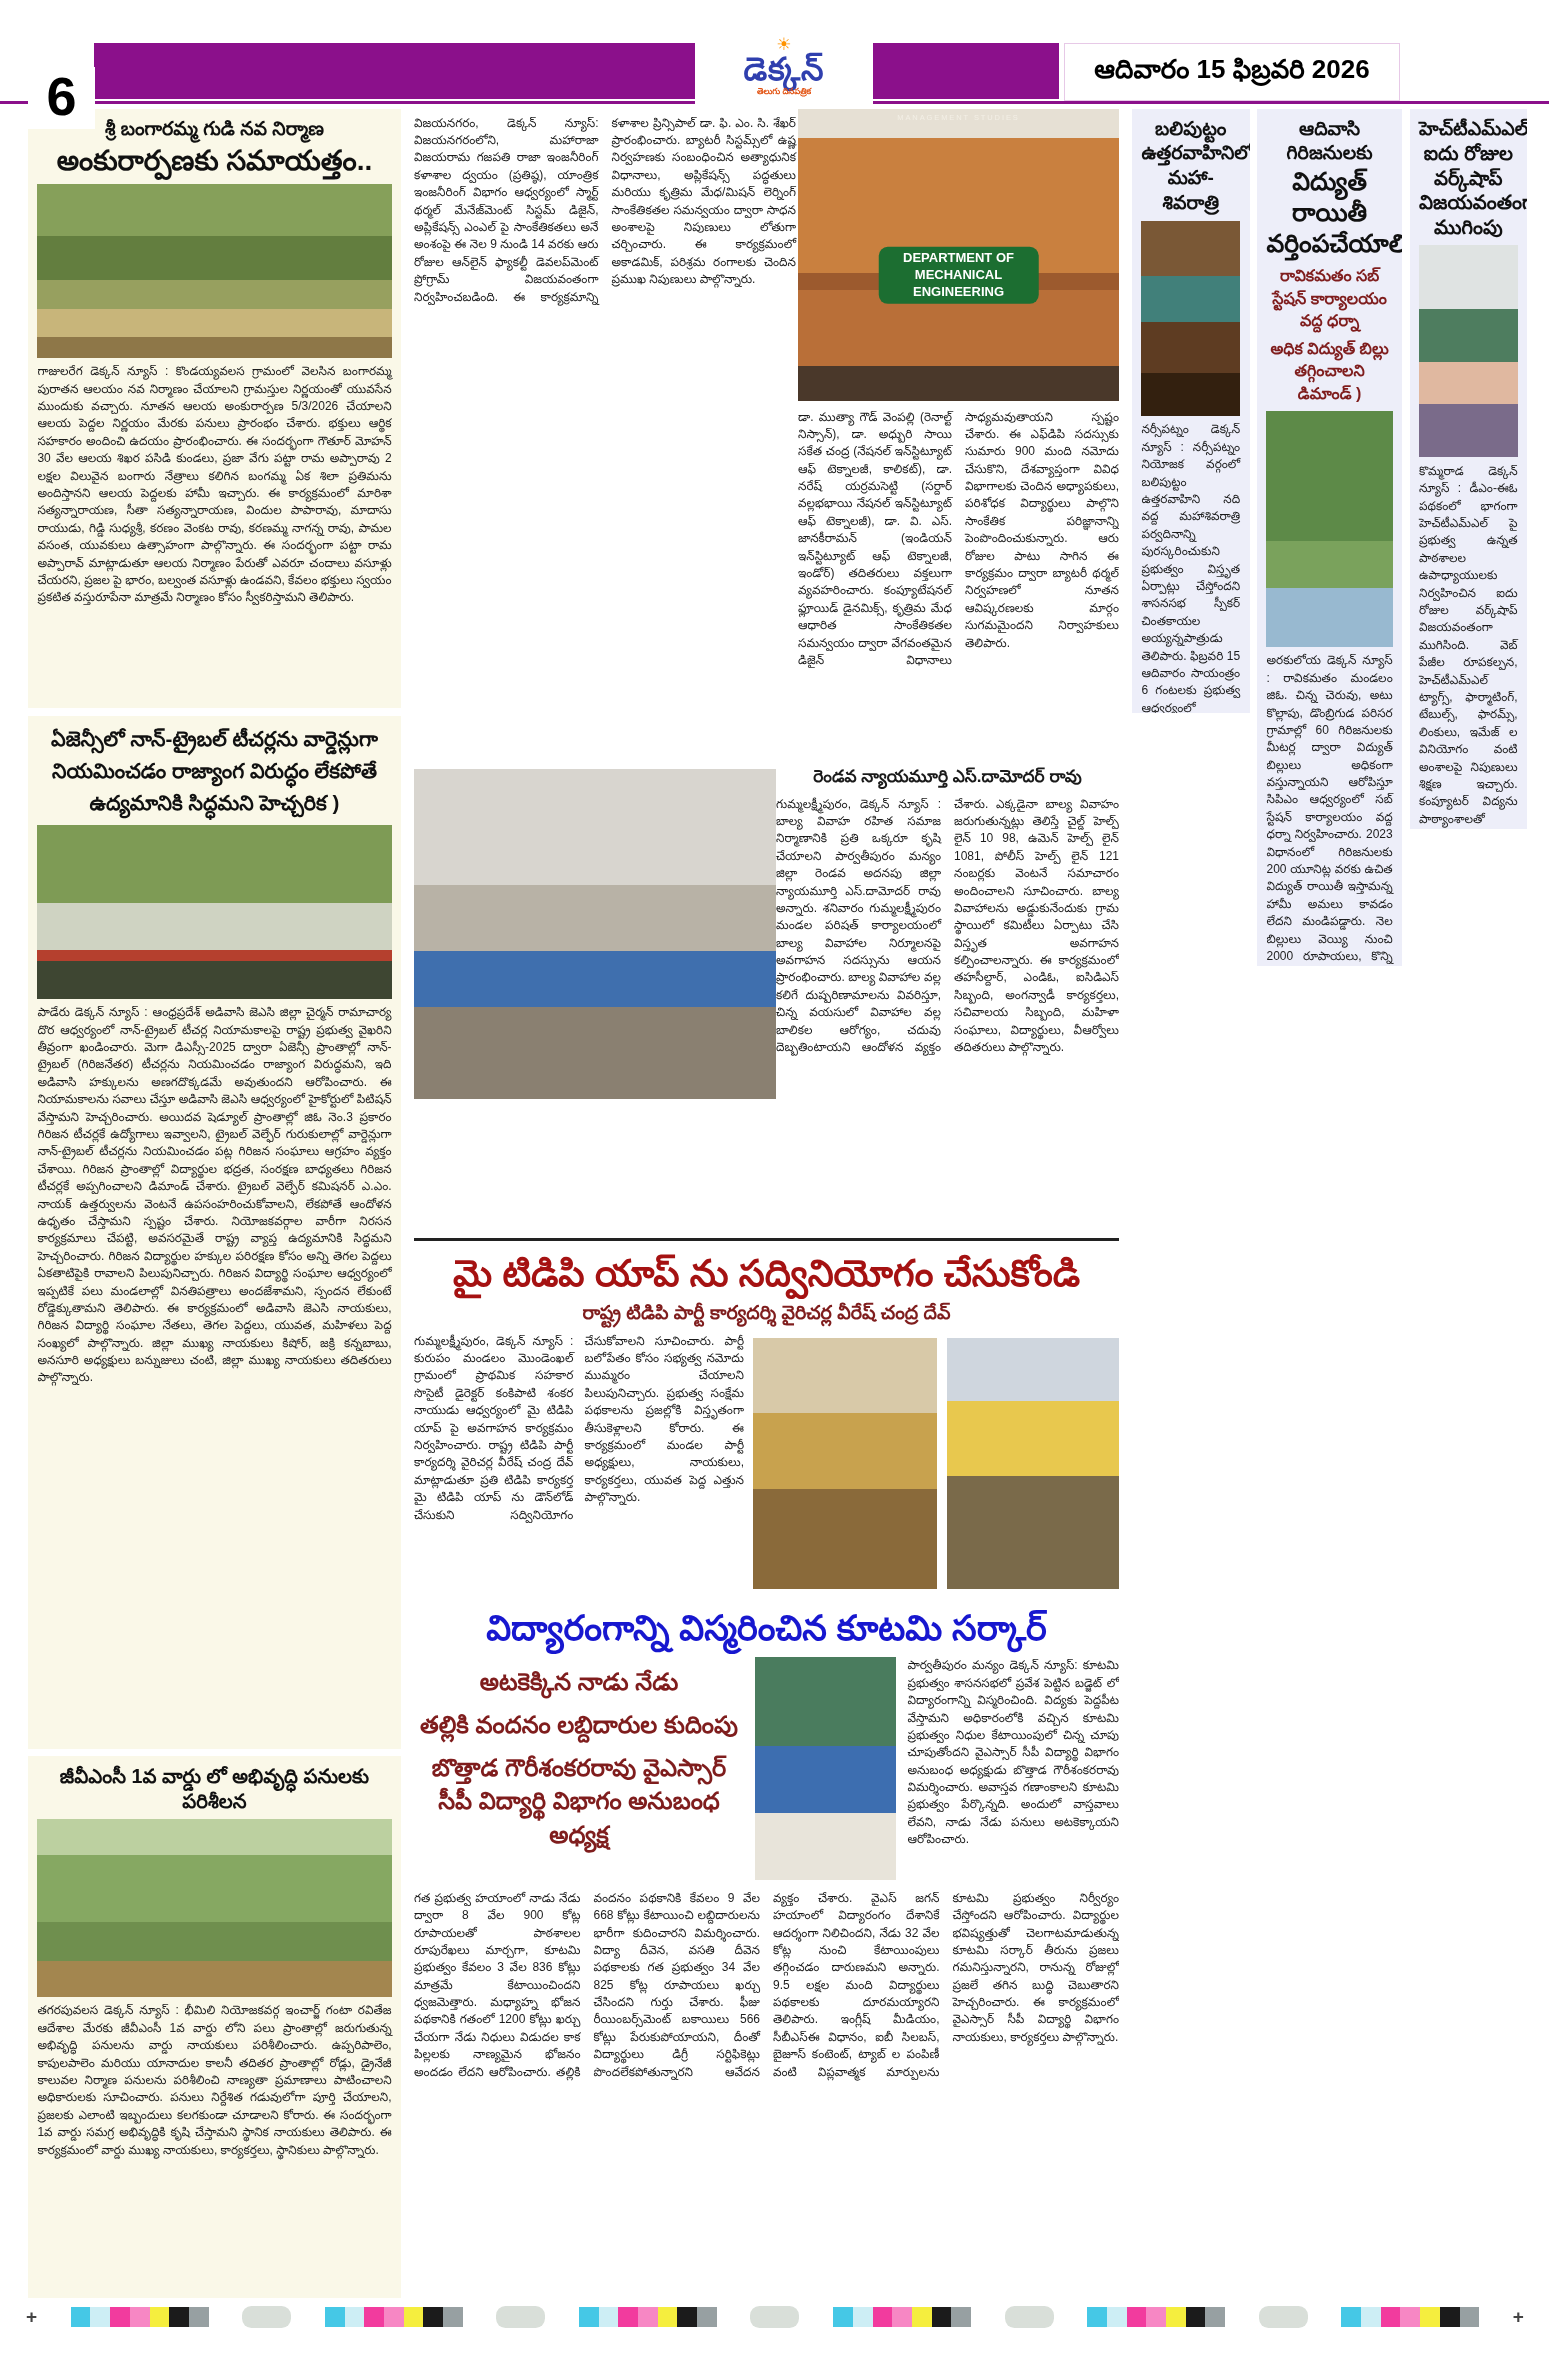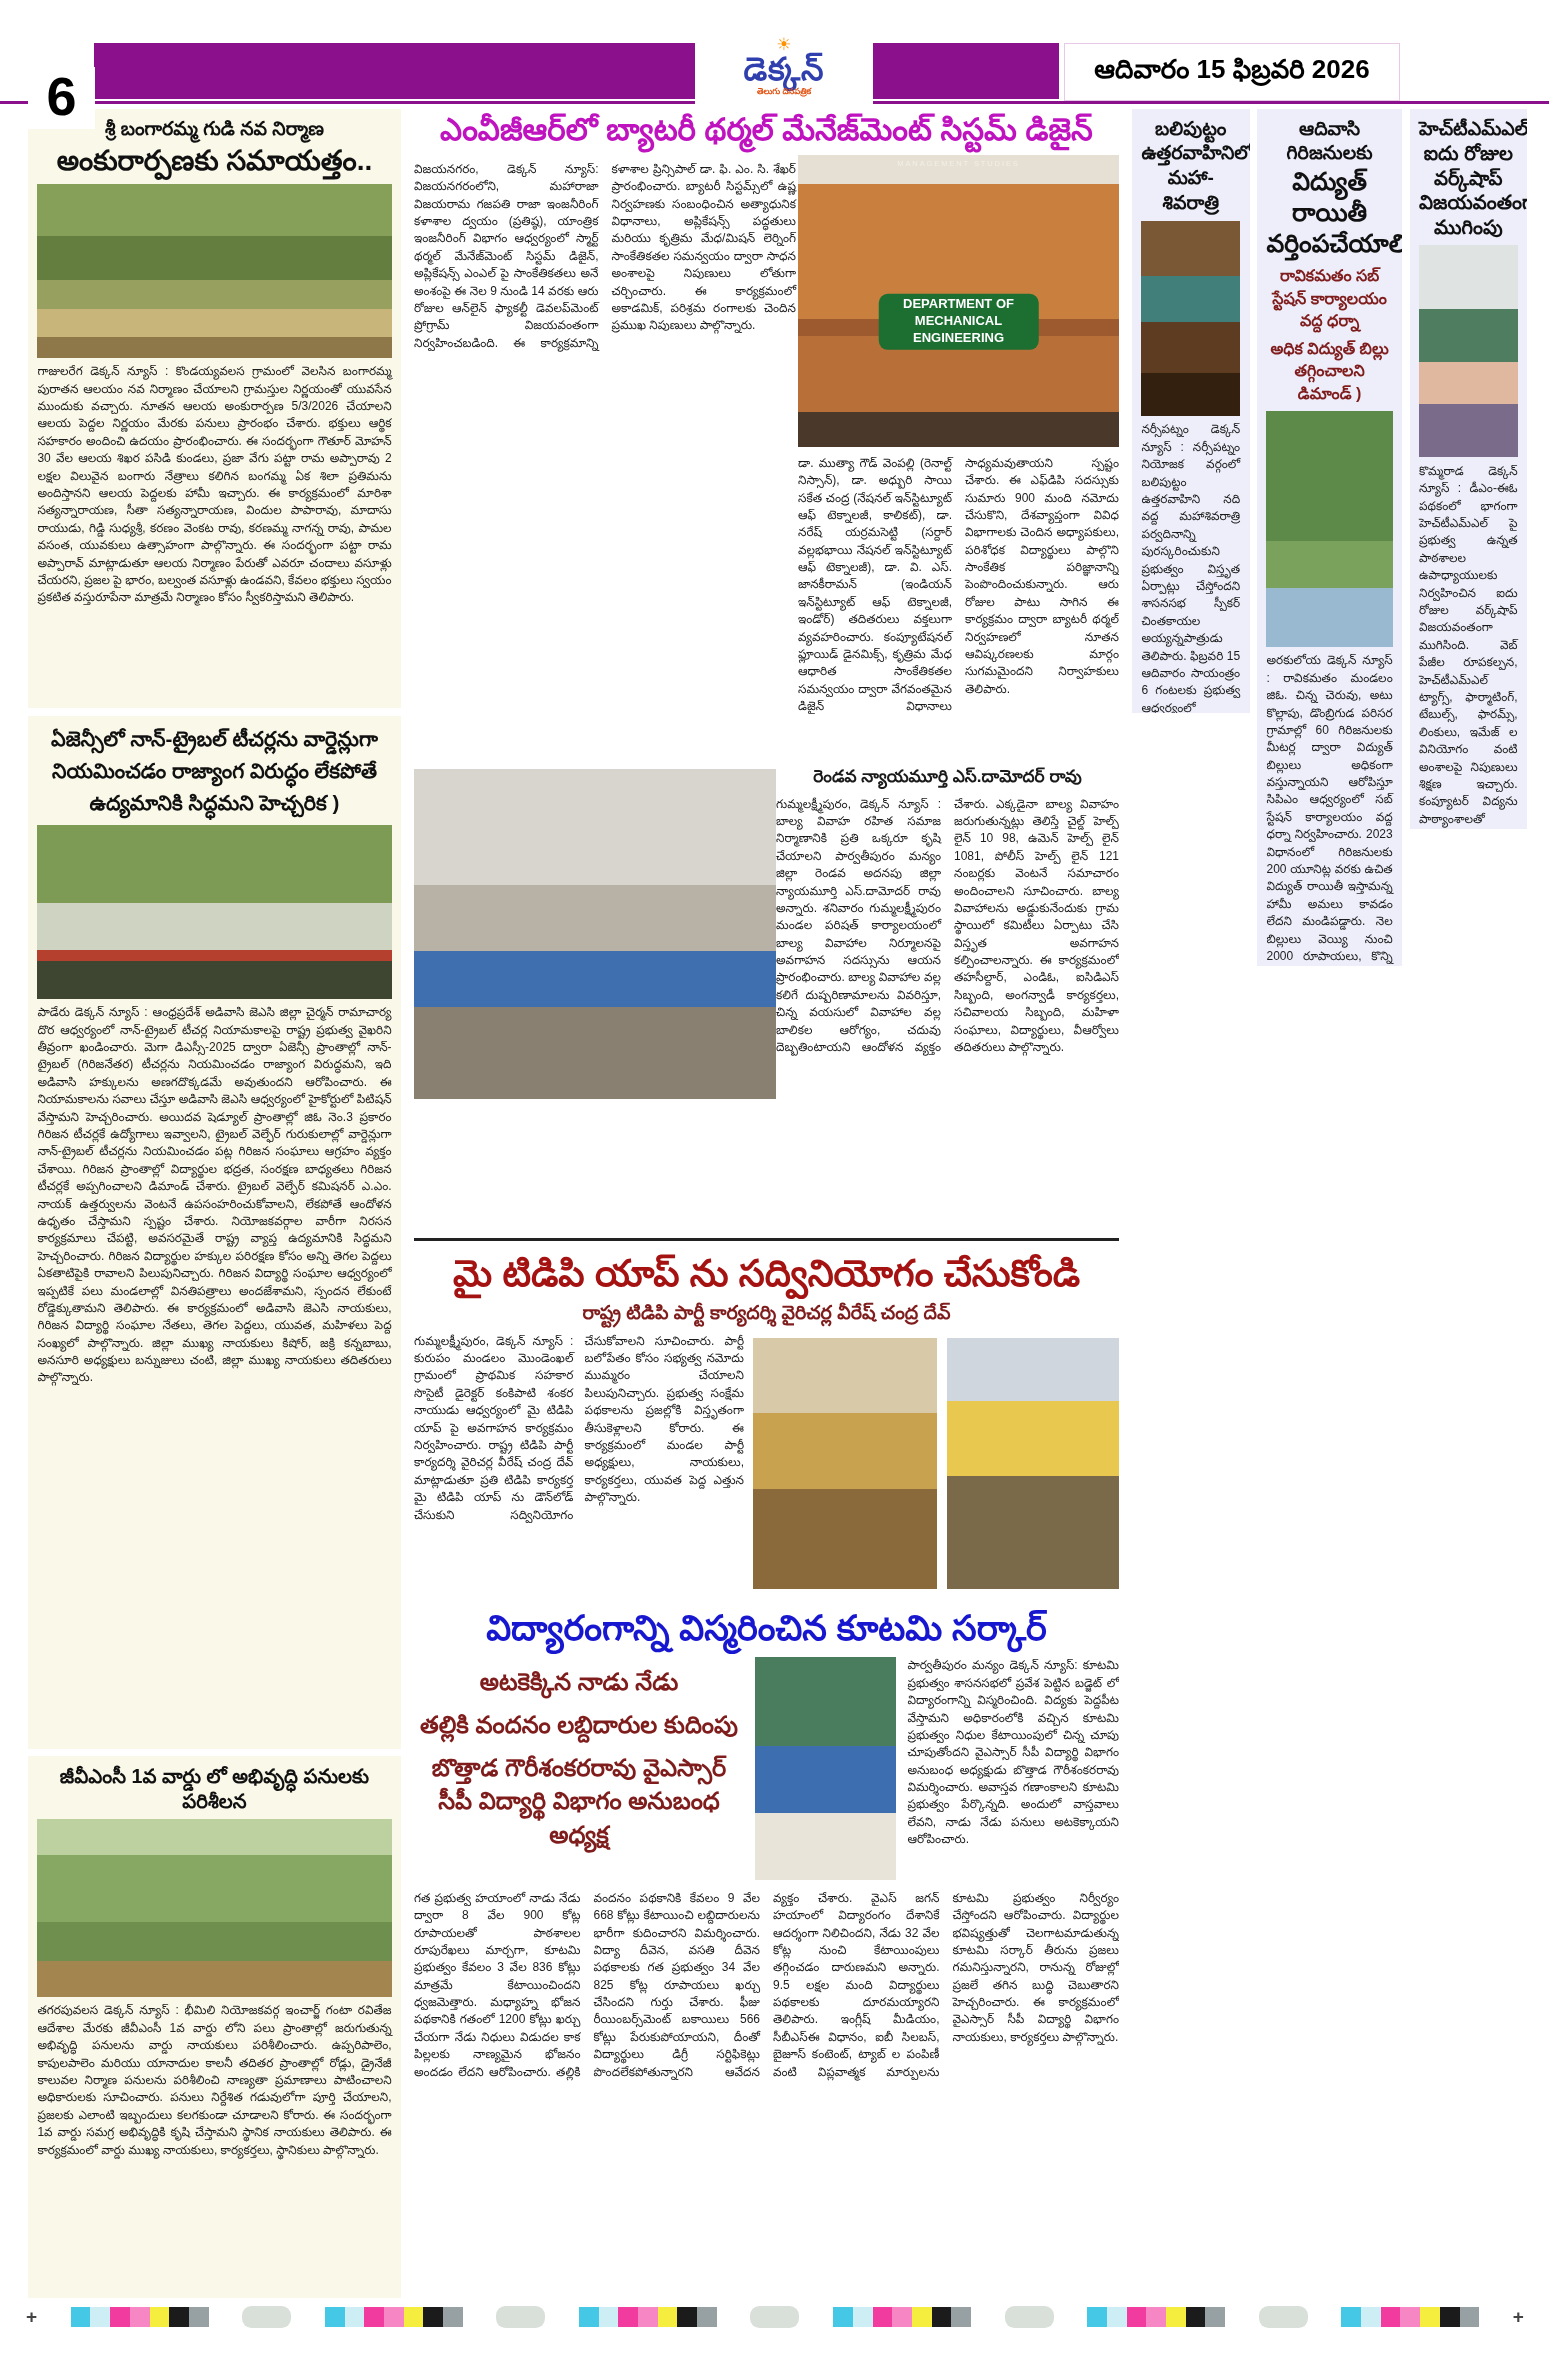--- a/index.html
+++ b/index.html
@@ -138,21 +138,20 @@
         <div class="hl l3-hl">జీవీఎంసీ 1వ వార్డు లో అభివృద్ధి పనులకు పరిశీలన</div>
         <div class="ph ph-l3"></div>
         <div class="body">తగరపువలస డెక్కన్ న్యూస్ : భీమిలి నియోజకవర్గ ఇంచార్జ్ గంటా రవితేజ ఆదేశాల మేరకు జీవీఎంసీ 1వ వార్డు లోని పలు ప్రాంతాల్లో జరుగుతున్న అభివృద్ధి పనులను వార్డు నాయకులు పరిశీలించారు. ఉప్పరిపాలెం, కాపులపాలెం మరియు యానాదుల కాలనీ తదితర ప్రాంతాల్లో రోడ్లు, డ్రైనేజీ కాలువల నిర్మాణ పనులను పరిశీలించి నాణ్యతా ప్రమాణాలు పాటించాలని అధికారులకు సూచించారు. పనులు నిర్దేశిత గడువులోగా పూర్తి చేయాలని, ప్రజలకు ఎలాంటి ఇబ్బందులు కలగకుండా చూడాలని కోరారు. ఈ సందర్భంగా 1వ వార్డు సమగ్ర అభివృద్ధికి కృషి చేస్తామని స్థానిక నాయకులు తెలిపారు. ఈ కార్యక్రమంలో వార్డు ముఖ్య నాయకులు, కార్యకర్తలు, స్థానికులు పాల్గొన్నారు.</div>
       </div>
 
     </div>
 
     <div class="col-center">
 
       <div class="art" style="height:656px;">
-        <div class="hl c1-hl">ఎంవీజీఆర్‌లో బ్యాటరీ థర్మల్ మేనేజ్‌మెంట్ సిస్టమ్ డిజైన్</div>
         <div class="c1-row">
           <div class="c1-left body">విజయనగరం, డెక్కన్ న్యూస్: విజయనగరంలోని, మహారాజా విజయరామ గజపతి రాజా ఇంజనీరింగ్ కళాశాల ద్వయం (ప్రతిష్ఠ), యాంత్రిక ఇంజనీరింగ్ విభాగం ఆధ్వర్యంలో స్మార్ట్ థర్మల్ మేనేజ్‌మెంట్ సిస్టమ్ డిజైన్, అప్లికేషన్స్ ఎంఎల్ పై సాంకేతికతలు అనే అంశంపై ఈ నెల 9 నుండి 14 వరకు ఆరు రోజుల ఆన్‌లైన్ ఫ్యాకల్టీ డెవలప్‌మెంట్ ప్రోగ్రామ్ విజయవంతంగా నిర్వహించబడింది. ఈ కార్యక్రమాన్ని కళాశాల ప్రిన్సిపాల్ డా. ఫి. ఎం. సి. శేఖర్ ప్రారంభించారు. బ్యాటరీ సిస్టమ్స్‌లో ఉష్ణ నిర్వహణకు సంబంధించిన అత్యాధునిక విధానాలు, అప్లికేషన్స్ పద్ధతులు మరియు కృత్రిమ మేధ/మిషన్ లెర్నింగ్ సాంకేతికతల సమన్వయం ద్వారా సాధన అంశాలపై నిపుణులు లోతుగా చర్చించారు. ఈ కార్యక్రమంలో అకాడమిక్, పరిశ్రమ రంగాలకు చెందిన ప్రముఖ నిపుణులు పాల్గొన్నారు.</div>
           <div class="c1-right">
             <div class="ph ph-c1" style="height:292px;margin-top:0;">
               <span class="ph-label-top">MANAGEMENT STUDIES</span>
               <span class="ph-label-green">DEPARTMENT OF MECHANICAL ENGINEERING</span>
             </div>
             <div class="c1-sub body">డా. ముత్యా గౌడ్ వెంపల్లి (రెనాల్ట్ నిస్సాన్), డా. అధ్బురి సాయి సకేత చంద్ర (నేషనల్ ఇన్‌స్టిట్యూట్ ఆఫ్ టెక్నాలజీ, కాలికట్), డా. నరేష్ యర్రమసెట్టి (సర్దార్ వల్లభభాయి నేషనల్ ఇన్‌స్టిట్యూట్ ఆఫ్ టెక్నాలజీ), డా. వి. ఎస్. జానకీరామన్ (ఇండియన్ ఇన్‌స్టిట్యూట్ ఆఫ్ టెక్నాలజీ, ఇండోర్) తదితరులు వక్తలుగా వ్యవహరించారు. కంప్యూటేషనల్ ఫ్లూయిడ్ డైనమిక్స్, కృత్రిమ మేధ ఆధారిత సాంకేతికతల సమన్వయం ద్వారా వేగవంతమైన డిజైన్ విధానాలు సాధ్యమవుతాయని స్పష్టం చేశారు. ఈ ఎఫ్‌డిపి సదస్సుకు సుమారు 900 మంది నమోదు చేసుకొని, దేశవ్యాప్తంగా వివిధ విభాగాలకు చెందిన అధ్యాపకులు, పరిశోధక విద్యార్థులు పాల్గొని సాంకేతిక పరిజ్ఞానాన్ని పెంపొందించుకున్నారు. ఆరు రోజుల పాటు సాగిన ఈ కార్యక్రమం ద్వారా బ్యాటరీ థర్మల్ నిర్వహణలో నూతన ఆవిష్కరణలకు మార్గం సుగమమైందని నిర్వాహకులు తెలిపారు.</div>
           </div>
         </div>

